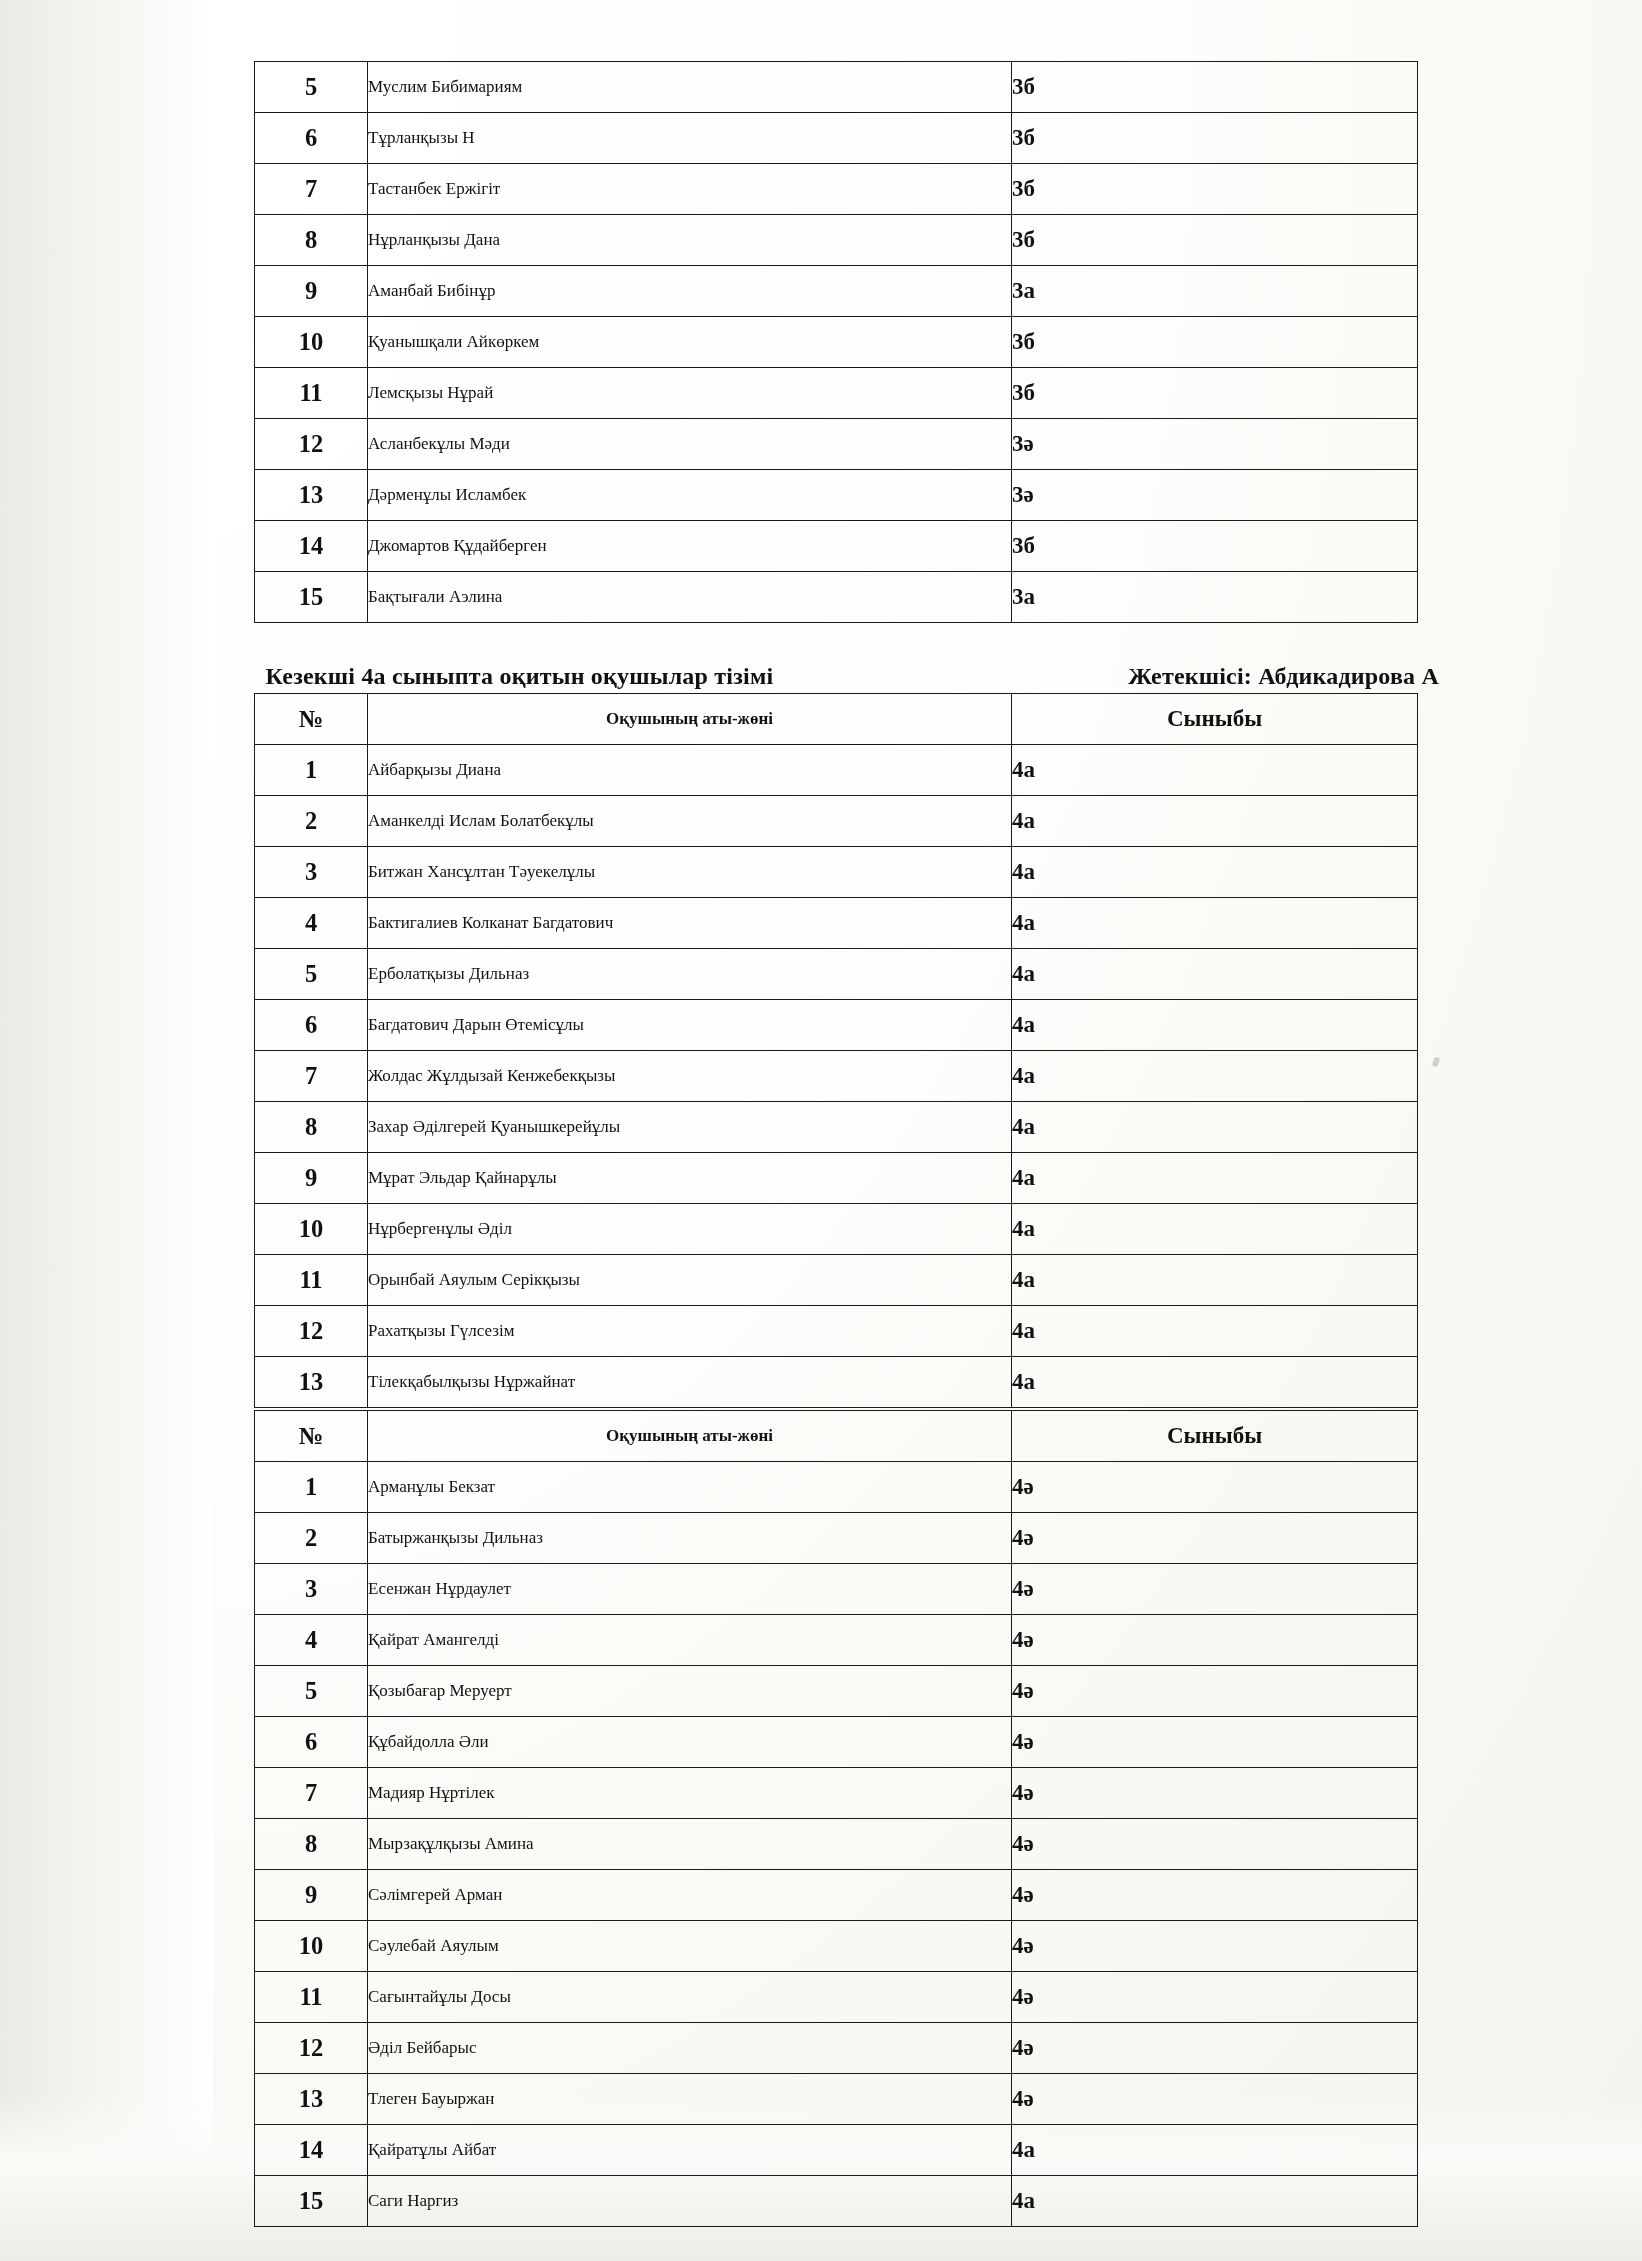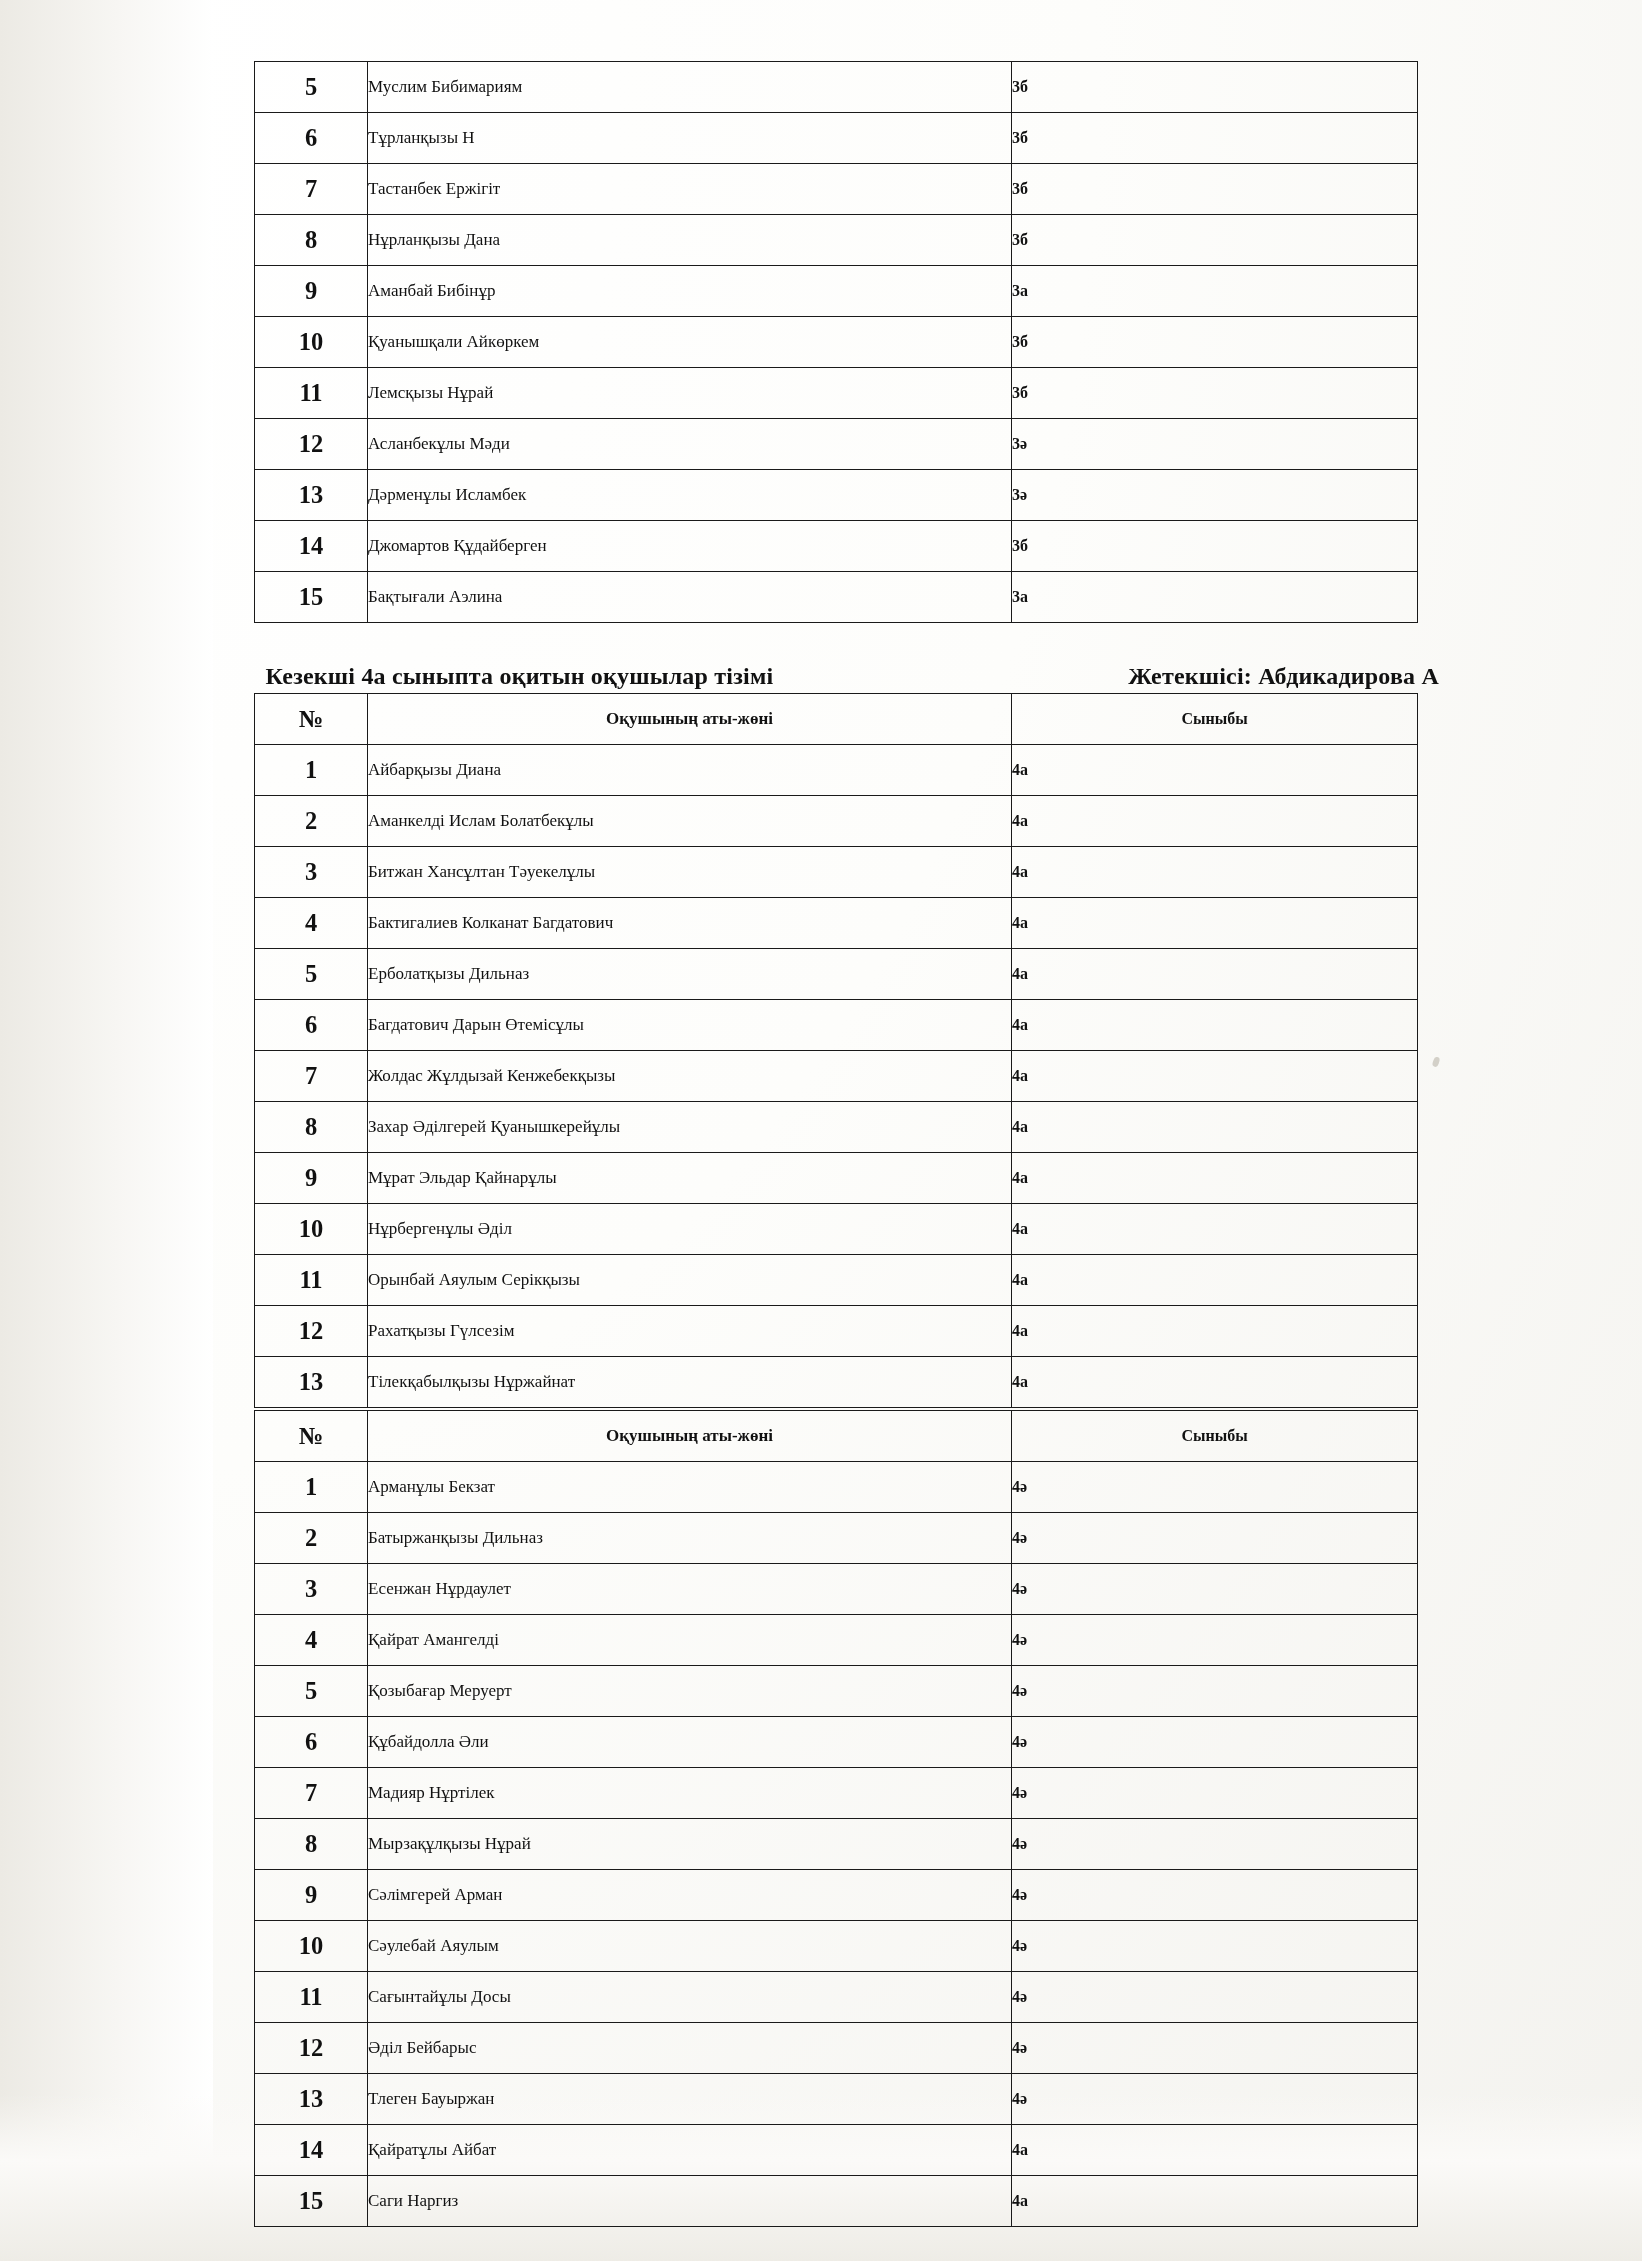--- a/index.html
+++ b/index.html
@@ -62,21 +62,21 @@
     line-height: 40px;
   }
   td.name, th.name {
     font-size: 17px;
     padding-left: 9px;
     height: 40px;
     line-height: 40px;
     white-space: nowrap;
   }
   td.cls, th.cls {
-    font-size: 16px;
+    font-size: 23px;
     font-weight: bold;
     padding-left: 9px;
     height: 40px;
     line-height: 50px;       
     vertical-align: bottom;
   }
   th.num, th.name, th.cls { font-weight: bold; }
   th.name { font-weight: bold; }
 
   
@@ -320,21 +320,21 @@
             <td class="name">Құбайдолла Әли</td>
             <td class="cls">4ә</td>
           </tr>
           <tr>
             <td class="num">7</td>
             <td class="name">Мадияр Нұртілек</td>
             <td class="cls">4ә</td>
           </tr>
           <tr>
             <td class="num">8</td>
-            <td class="name">Мырзақұлқызы Нұрай</td>
+            <td class="name">Мырзақұлқызы Амина</td>
             <td class="cls">4ә</td>
           </tr>
           <tr>
             <td class="num">9</td>
             <td class="name">Сәлімгерей  Арман</td>
             <td class="cls">4ә</td>
           </tr>
           <tr>
             <td class="num">10</td>
             <td class="name">Сәулебай Аяулым</td>

